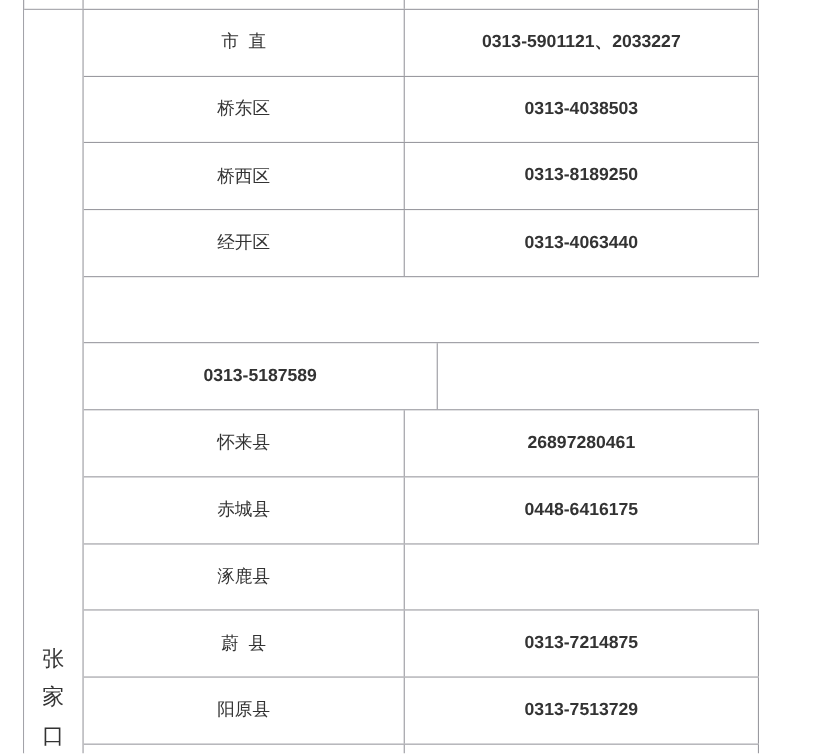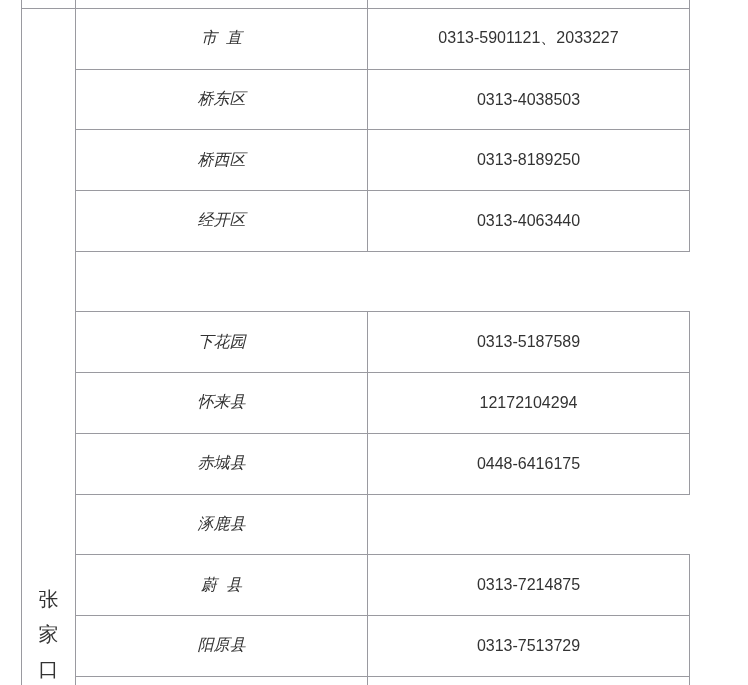--- a/index.html
+++ b/index.html
@@ -37,22 +37,22 @@
   .cell {
     display: flex;
     align-items: center;
     justify-content: center;
     box-sizing: content-box;
     border-right: 1px solid #9a9aa0;
     white-space: pre;
     overflow: hidden;
   }
   .c1 { width: 53px; }
-  .c2 { width: 291px; font-style: italic; }
-  .c3 { width: 321px; }
+  .c2 { width: 291px; }
+  .c3 { width: 321px; font-weight: bold; }
   
   .tbody-wrap { position: relative; }
   .tbody-wrap .trow { margin-left: 54px; }
   .merge-cell {
     position: absolute;
     left: 0;
     top: 0;
     bottom: 0;
     width: 53px;
     border-right: 1px solid #9a9aa0;
@@ -106,27 +106,26 @@
 
   <div class="trow">
     <div class="cell c2">经开区</div>
     <div class="cell c3">0313-4063440</div>
   </div>
 
   <div class="trow">
   </div>
 
   <div class="trow">
-    <div class="cell c2">下花园</div>
     <div class="cell c3">0313-5187589</div>
   </div>
 
   <div class="trow">
     <div class="cell c2">怀来县</div>
-    <div class="cell c3">12172104294</div>
+    <div class="cell c3">26897280461</div>
   </div>
 
   <div class="trow">
     <div class="cell c2">赤城县</div>
     <div class="cell c3">0448-6416175</div>
   </div>
 
   <div class="trow">
     <div class="cell c2">涿鹿县</div>
   </div>

